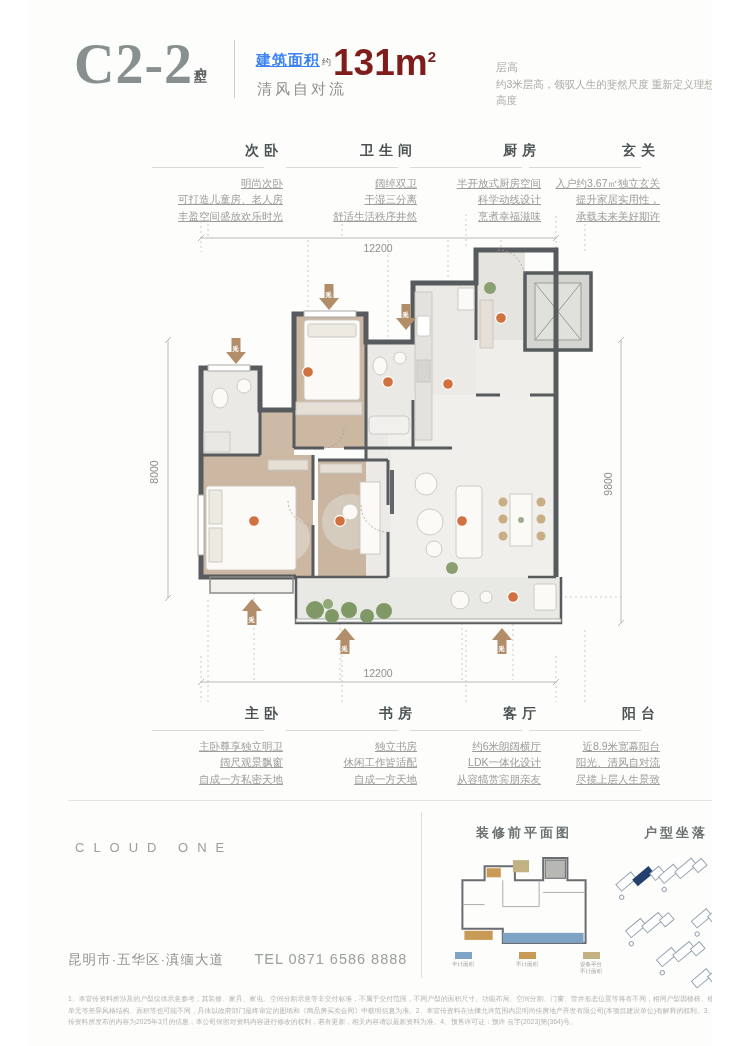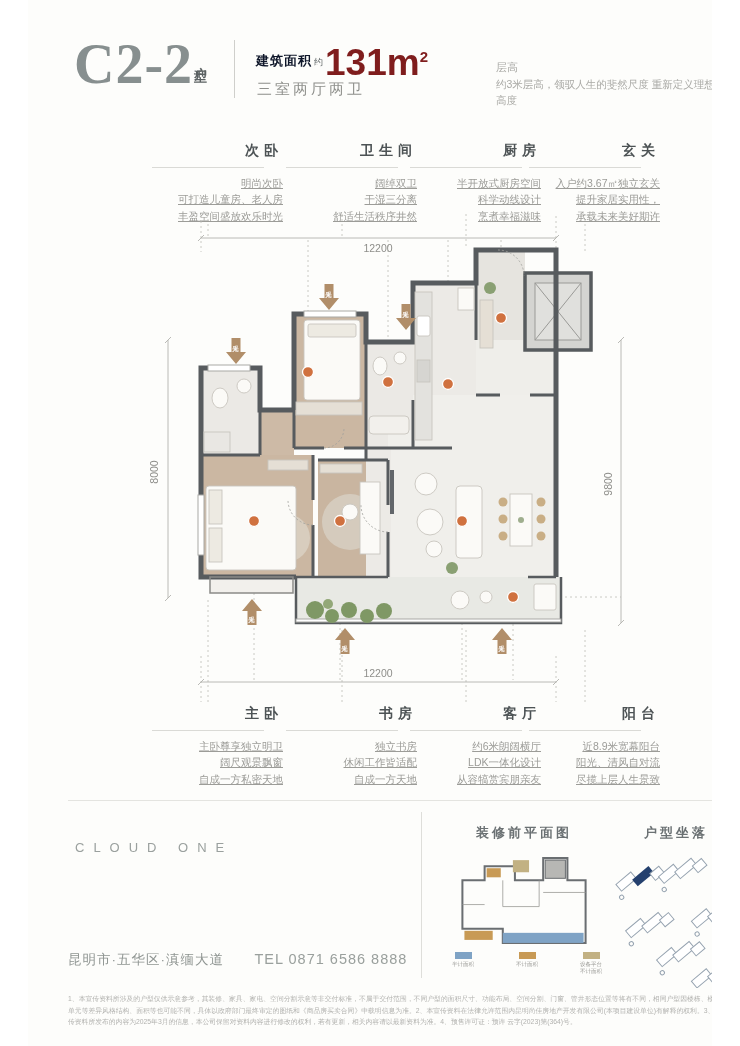--- a/index.html
+++ b/index.html
@@ -6,21 +6,21 @@
   body { background:#ffffff; font-family:"Liberation Sans", sans-serif; }
   #page { position:relative; width:684px; height:1046px; margin:0 auto; background:#fdfdfb; overflow:hidden; }
 
   
   .hdr-unit { position:absolute; left:46px; top:32px; font-family:"Liberation Serif", serif;
               font-size:56px; font-weight:bold; color:#878f8f; letter-spacing:1px; }
   .hdr-unit-label { position:absolute; left:166px; top:56px; width:15px; font-size:13px; color:#5c6263;
               writing-mode:vertical-rl; letter-spacing:3px; font-weight:bold; }
   .hdr-div { position:absolute; left:206px; top:40px; width:1px; height:58px; background:#cfcfcb; }
   .hdr-area { position:absolute; left:228px; top:42px; white-space:nowrap; }
-  .hdr-area .pre { font-size:13px; font-weight:bold; color:#0f172a; letter-spacing:1px; vertical-align:10px; }
+  .hdr-area .pre { font-size:15px; font-weight:bold; color:#3b82f6; letter-spacing:1px; vertical-align:10px;text-decoration:underline; }
   .hdr-area .abt { font-size:9px; color:#5c6263; vertical-align:10px; margin:0 2px; }
   .hdr-area .num { font-family:Liberation Sans, sans-serif; font-size:37px; color:#7f1d1d; font-weight:bold; }
   .hdr-area sup { font-size:15px; }
   .hdr-rooms { position:absolute; left:229px; top:80px; font-size:15px; color:#8f908c; letter-spacing:3px; }
   .hdr-height { position:absolute; left:468px; top:60px; width:250px; color:#a9a9a5; }
   .hdr-height .t { font-size:11px; margin-bottom:2px; }
   .hdr-height .d { font-size:10.5px; line-height:1.5; }
 
   
   .feat { position:absolute; width:150px; text-align:right; }
@@ -58,21 +58,21 @@
 <body>
 
 <div id="page">
 
   <div class="hdr-unit">C2-2</div>
   <div class="hdr-unit-label">户型</div>
   <div class="hdr-div"></div>
   <div class="hdr-area">
     <span class="pre">建筑面积</span><span class="abt">约</span><span class="num"><span>131m</span><sup>2</sup></span>
   </div>
-  <div class="hdr-rooms">三室两厅两卫</div>
+  <div class="hdr-rooms">清风自对流</div>
   <div class="hdr-height">
     <div class="t">层高</div>
     <div class="d">约3米层高，领驭人生的斐然尺度 重新定义理想生活高度</div>
   </div>
 
   <div class="row-top">
     <div class="feat" style="left:105px">
       <div class="feat-title">次卧</div>
         <div class="feat-rule"></div>
       <div class="feat-line">明尚次卧</div>

